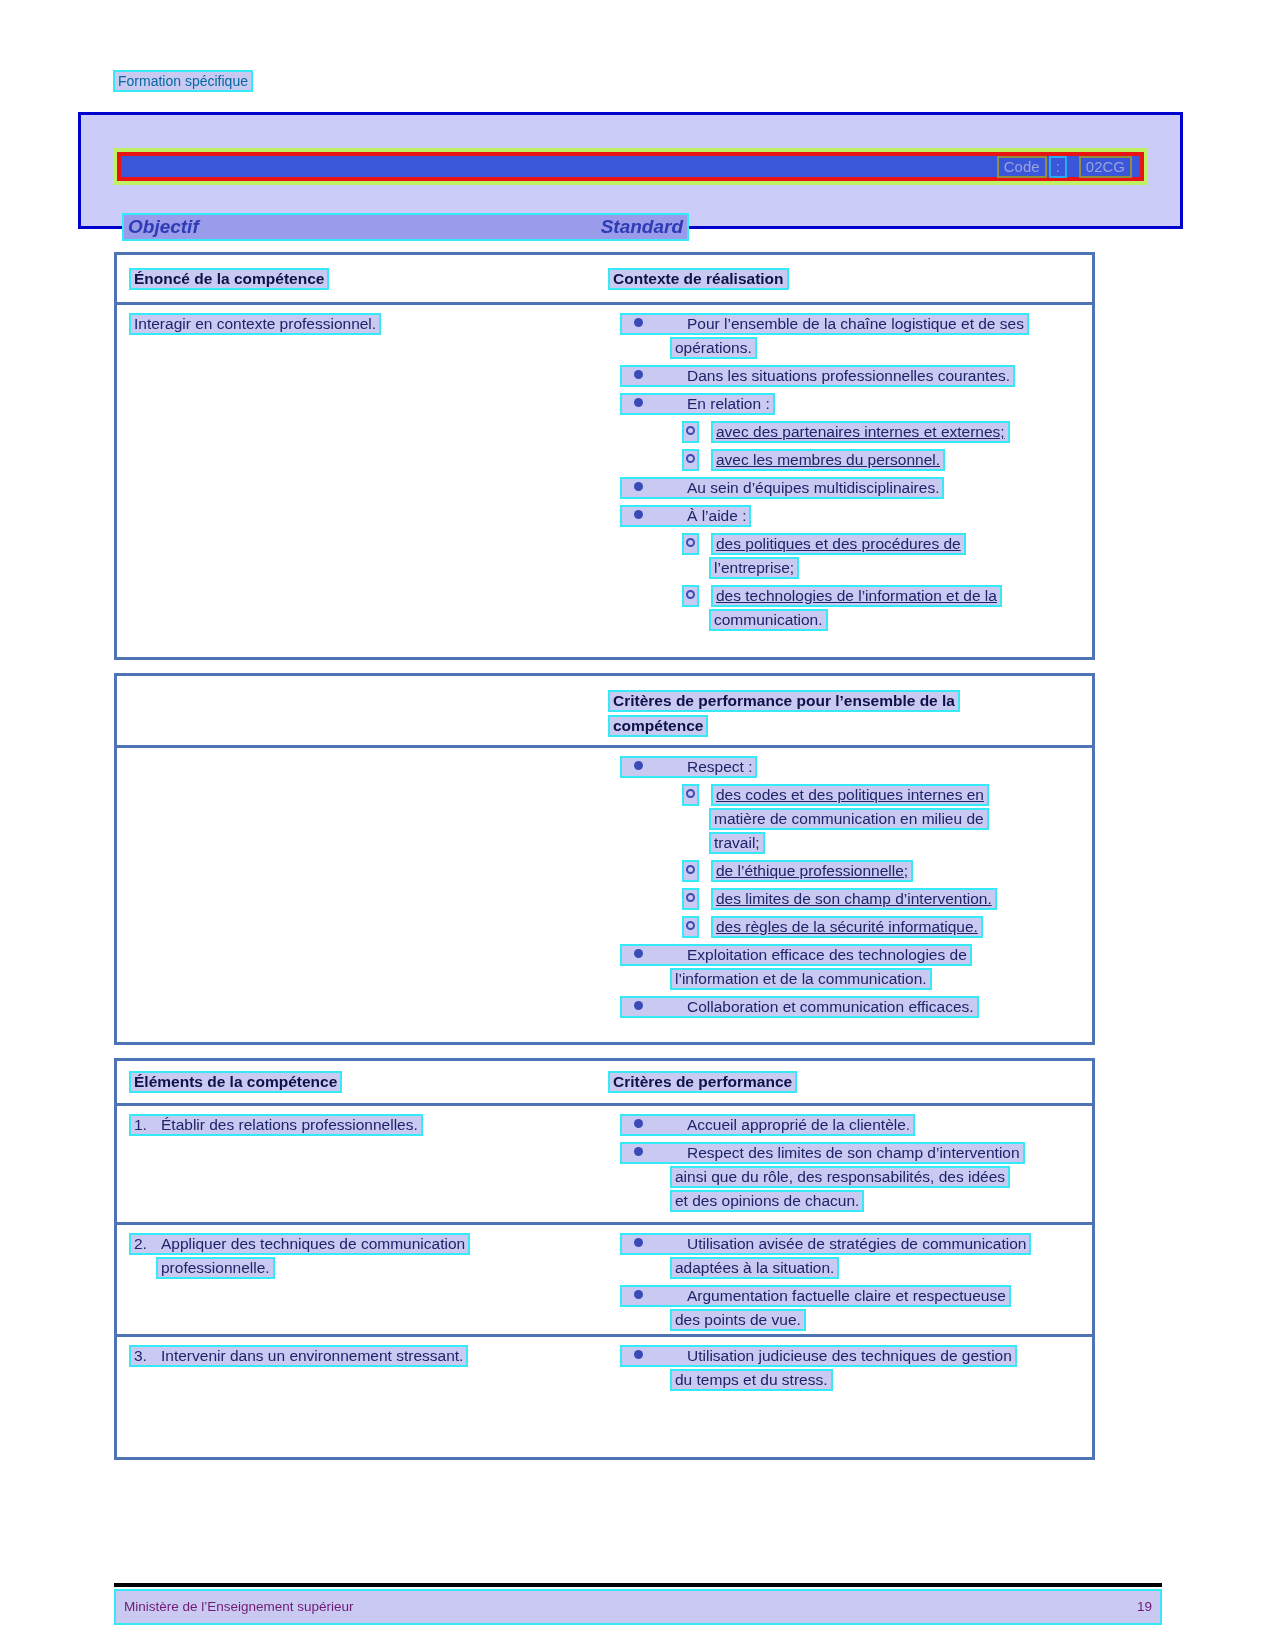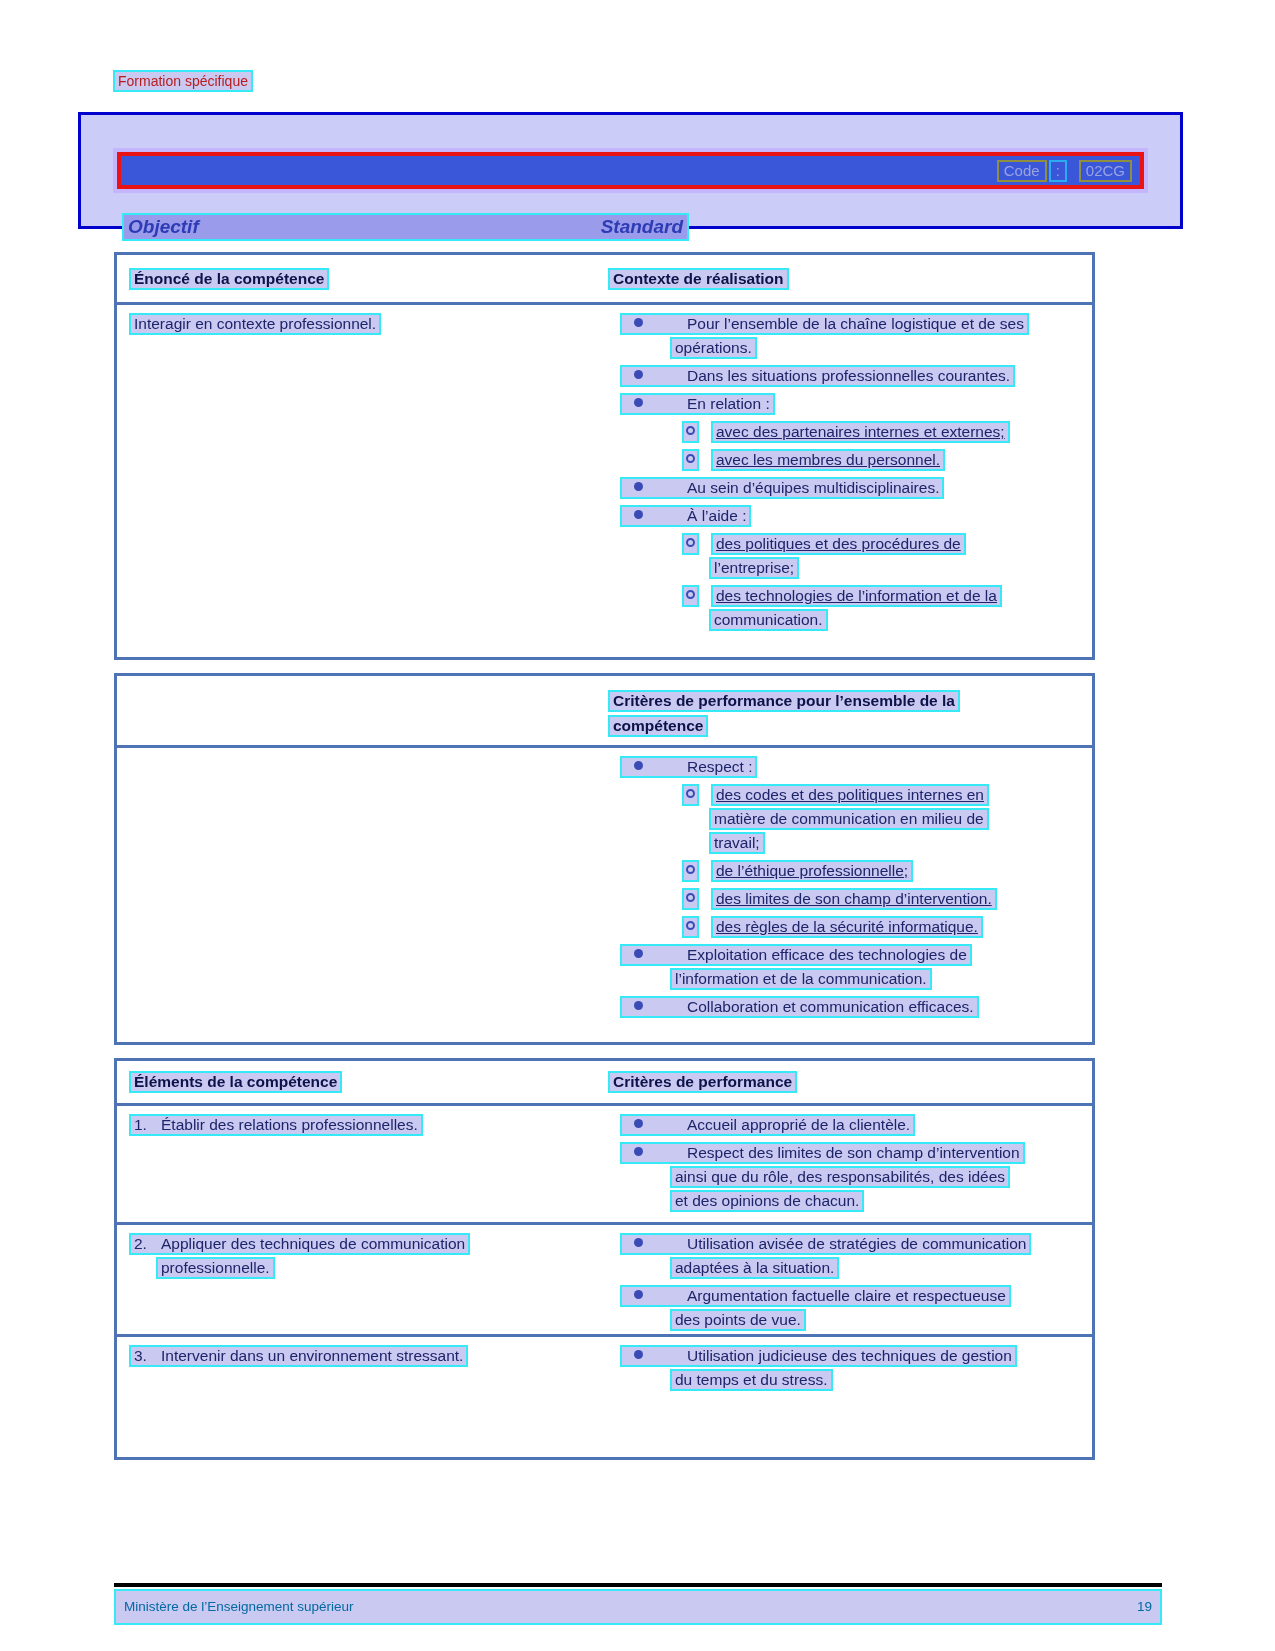--- a/index.html
+++ b/index.html
@@ -14,30 +14,30 @@
     border:2px solid #35e9f7;
     padding:0 3px;
     font-size:15.5px;
     line-height:18px;
     color:#1e2468;
     white-space:nowrap;
   }
   .b { font-weight:bold; color:#0d1348; }
 
   
-  .toplabel { position:absolute; left:113px; top:70px; font-size:14px; color:#b91c1c; }
+  .toplabel { position:absolute; left:113px; top:70px; font-size:14px; color:#0369a1; }
 
   
   .panel {
     position:absolute; left:78px; top:112px; width:1105px; height:117px;
     background:#ccccf8; border:3px solid #0101ce;
   }
   .banner-outer {
-    position:absolute; left:113px; top:148px; width:1035px; height:45px;
-    background:#c4b5fd;
+    position:absolute; left:113px; top:148px; width:1035px; height:37px;
+    background:#bef264;
   }
   .banner-inner {
     position:absolute; left:4px; top:4px; right:4px; bottom:4px;
     border:4px solid #e91313; background:#3a56d9;
     display:flex; align-items:center; justify-content:flex-end;
     padding-right:8px;
   }
   .code-box {
     display:inline-block; color:#9aa3de; font-size:15px; line-height:16px;
     border:2px solid #8f8f3f; padding:1px 5px;
@@ -94,21 +94,21 @@
 
   
   .hline { margin-bottom:3px; }
 
   
   .footrule { position:absolute; left:114px; top:1583px; width:1048px; height:4px; background:#000000; }
   .footbar {
     position:absolute; left:114px; top:1589px; width:1048px; height:36px;
     background:#c9c9f2; border:2px solid #35e9f7;
     display:flex; justify-content:space-between; align-items:center;
-    padding:16px 8px; font-size:13.5px; color:#0369a1; line-height:14px;
+    padding:16px 8px; font-size:13.5px; color:#701a75; line-height:14px;
   }
 </style>
 </head>
 <body>
 
 <div class="page">
 
   <span class="hl toplabel">Formation spécifique</span>
 
   <div class="panel"></div>

